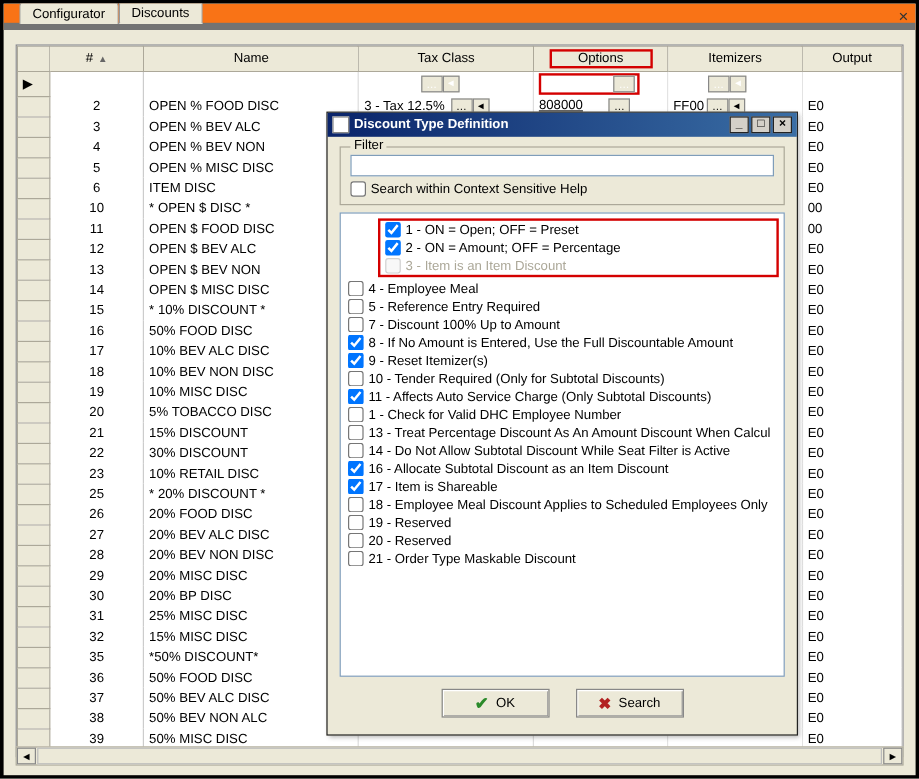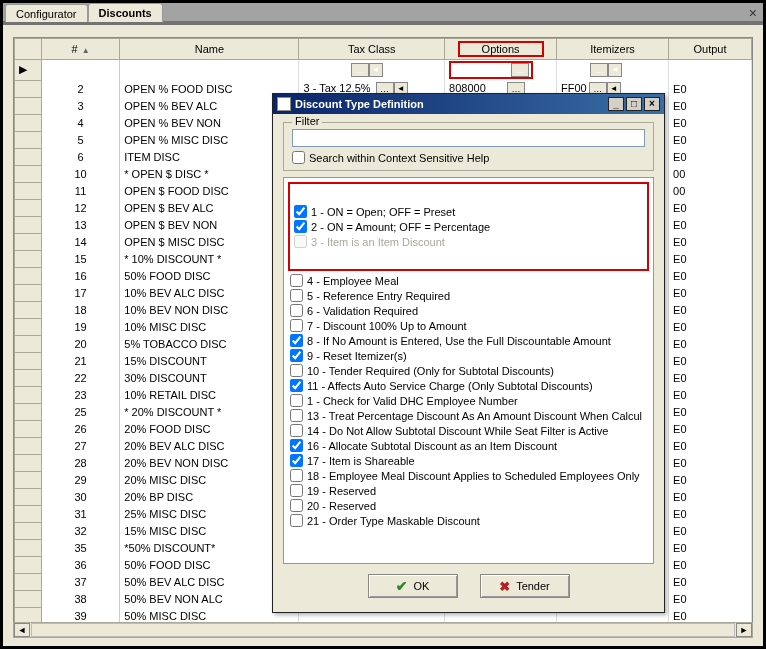--- a/index.html
+++ b/index.html
@@ -15,40 +15,40 @@
     border: 3px solid #000;
     background: #ece9d8;
     position: relative;
     overflow: hidden;
   }
   
   .tabbar {
     display: flex;
     align-items: flex-end;
     height: 22px;
-    background: #a3a3a3;
-    border-bottom: 4px solid #737373;
-    padding-left: 2px;
+    background: #f97316;
+    border-bottom: 6px solid #737373;
+    padding-left: 13px;
     position: relative;
   }
   .tab {
     padding: 3px 10px 2px 10px;
     border: 1px solid #999;
     border-bottom: none;
     background: #ece9d8;
     margin-right: 0;
     border-top-left-radius: 3px;
     border-top-right-radius: 3px;
     font-size: 11px;
     position: relative;
     top: 1px;
   }
   .tab.active {
     background: #ece9d8;
-    font-weight: bold;
+    font-weight: normal;
     border-bottom: 1px solid #ece9d8;
     z-index: 2;
     margin-top: 44px;
   }
   .tabbar .close-x {
     position: absolute;
     right: 6px; top: 2px;
     font-size: 14px;
     font-weight: normal;
     color: #333;
@@ -244,22 +244,23 @@
     display: flex;
     align-items: center;
     height: 15px;
     font-size: 11px;
     padding: 0 2px;
   }
   .opt-item.disabled { color: #aca899; }
   .opt-item input { margin: 0 4px 0 0; }
   .opt-highlight {
     border: 2px solid #d40000;
-    padding: 20px 2px;
+    padding: 0 2px;
     margin-bottom: 2px;
+    margin-left: 27px;
   }
   .dlg-buttons {
     display: flex;
     justify-content: center;
     gap: 22px;
     padding: 10px 0 10px 0;
   }
   .btn {
     width: 90px; height: 24px;
     border: 1px solid #888;
@@ -675,24 +676,20 @@
           <div class="opt-item">
             <input type="checkbox" style="">
             <span>4 - Employee Meal</span>
           </div>
           <div class="opt-item">
             <input type="checkbox" style="">
             <span>5 - Reference Entry Required</span>
           </div>
           <div class="opt-item">
             <input type="checkbox" style="">
-            <span>6 - Validation Required</span>
-          </div>
-          <div class="opt-item">
-            <input type="checkbox" style="">
             <span>7 - Discount 100% Up to Amount</span>
           </div>
           <div class="opt-item">
             <input type="checkbox" checked="" style="">
             <span>8 - If No Amount is Entered, Use the Full Discountable Amount</span>
           </div>
           <div class="opt-item">
             <input type="checkbox" checked="" style="">
             <span>9 - Reset Itemizer(s)</span>
           </div>
@@ -741,19 +738,19 @@
             <span>21 - Order Type Maskable Discount</span>
           </div>
         </div>
       <div class="dlg-buttons">
         <div class="btn">
           <span class="ico-ok">✔</span>
           <span>OK</span>
         </div>
         <div class="btn">
           <span class="ico-cancel">✖</span>
-          <span>Tender</span>
+          <span>Search</span>
         </div>
       </div>
     </div>
   </div>
 
 </div>
 
 </body></html>

